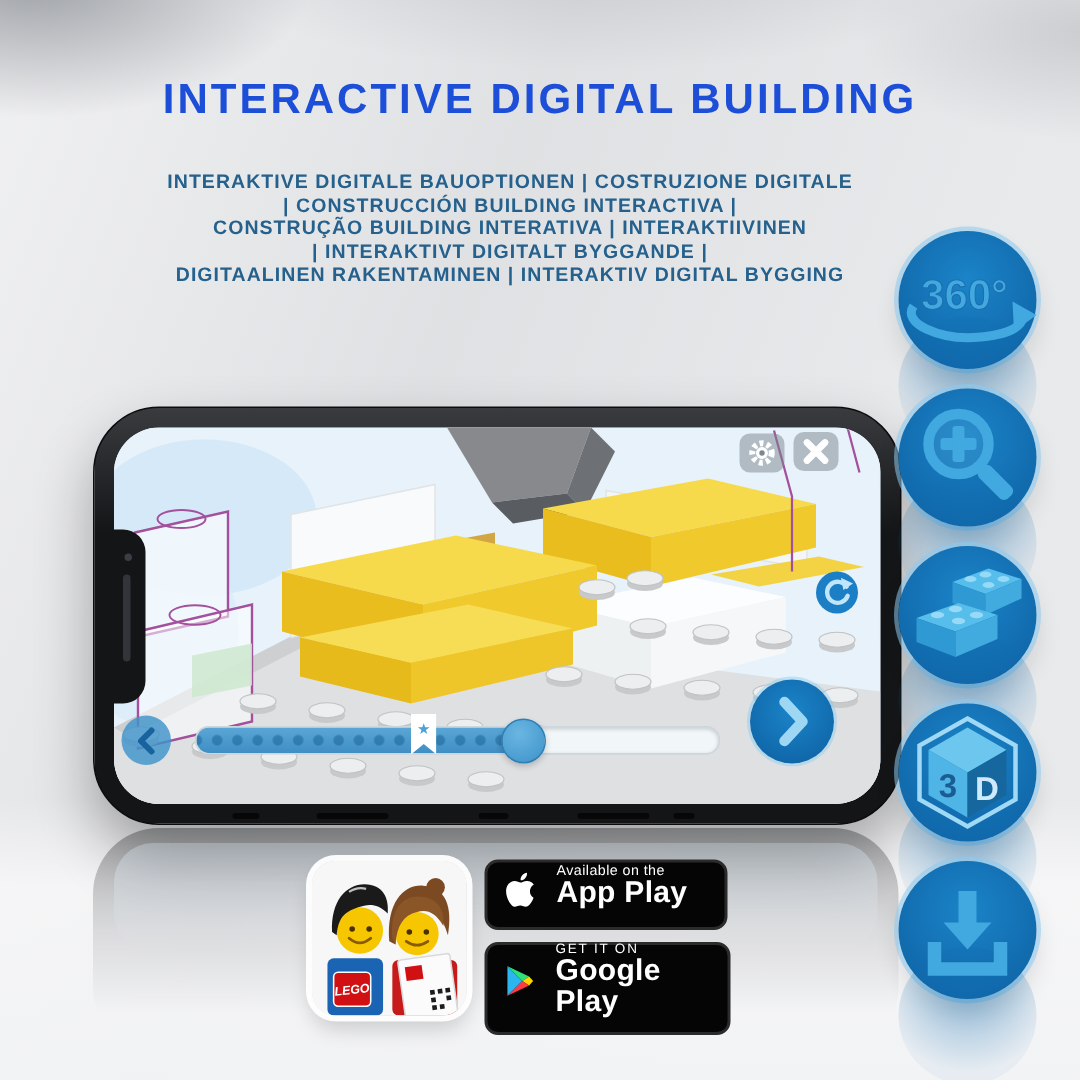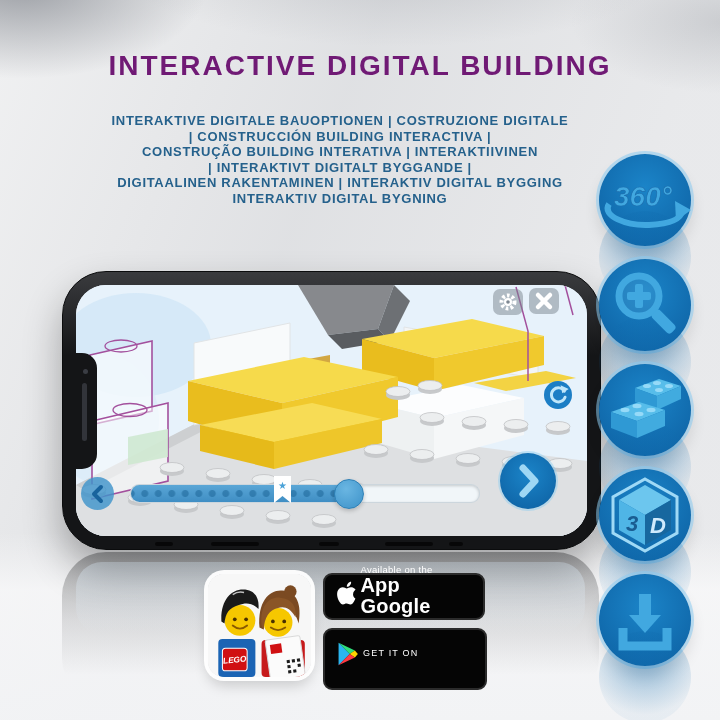--- a/index.html
+++ b/index.html
@@ -12,29 +12,29 @@
     background:
       radial-gradient(300px 150px at 3% -2%, rgba(100,105,114,.6), rgba(100,105,114,0) 62%),
       radial-gradient(480px 150px at 55% -6%, rgba(150,154,161,.38), rgba(150,154,161,0) 60%),
       radial-gradient(260px 120px at 101% 3%, rgba(140,144,151,.32), rgba(140,144,151,0) 60%),
       linear-gradient(112deg, rgba(255,255,255,.45), rgba(213,215,219,.30) 38%, rgba(236,237,239,.55) 72%),
       #e4e5e7;}
   .bg::after{content:"";position:absolute;inset:0;
     background:linear-gradient(180deg, rgba(0,0,0,0) 74%, rgba(250,250,251,.75) 82%, rgba(243,244,246,.9) 100%);}
 
   .title{position:absolute;left:0;top:50px;width:720px;text-align:center;
-    font-size:28px;font-weight:bold;letter-spacing:2px;color:#701a75;}
+    font-size:28px;font-weight:bold;letter-spacing:2px;color:#1d4ed8;}
   .subtitle{position:absolute;left:60px;top:113px;width:560px;text-align:center;
     font-size:13px;font-weight:bold;letter-spacing:.7px;line-height:15.5px;color:#25618c;}
   .subtitle span{display:block;}
 
   
   .rail-icon{position:absolute;left:599px;width:92px;height:92px;border-radius:50%;z-index:6;
     background:radial-gradient(circle at 50% 36%, #1b84c8, #0f66a8 80%);
-    box-shadow:0 0 0 3px rgba(138,203,240,.55), 0 10px 16px rgba(0,0,0,.12);font-style:italic;}
+    box-shadow:0 0 0 3px rgba(138,203,240,.55), 0 10px 16px rgba(0,0,0,.12);}
   .rail-icon::after{content:"";position:absolute;top:57px;left:0;width:92px;height:92px;border-radius:50%;
     background:radial-gradient(circle at 50% 28%, rgba(16,108,175,.45), rgba(16,108,175,.05) 72%);z-index:-1;}
   .r1{top:154px;} .r2{top:259px;} .r3{top:364px;} .r4{top:469px;} .r5{top:574px;}
   .rail-icon svg{position:absolute;inset:0;}
 
   
   .phone-reflection{position:absolute;left:62px;top:552px;width:537px;height:150px;border-radius:44px;
     background:linear-gradient(180deg, rgba(28,29,31,.34), rgba(28,29,31,.12) 45%, rgba(28,29,31,0) 82%);}
   .phone-reflection .screen-glint{position:absolute;left:14px;right:14px;top:10px;height:72px;border-radius:26px;
     background:linear-gradient(180deg, rgba(226,238,248,.55), rgba(226,238,248,0));}
@@ -75,21 +75,21 @@
     clip-path:polygon(0 0,100% 0,100% 100%,50% 74%,0 100%);display:flex;justify-content:center;
     font-size:10px;color:#4aa2d8;padding-top:4px;box-sizing:border-box;z-index:6;}
   .thumb{position:absolute;left:203px;top:-6px;width:28px;height:28px;border-radius:50%;z-index:7;
     background:radial-gradient(circle at 40% 32%,#6ab6e2,#3d92c9);border:1px solid #2e7fb4;
     box-shadow:0 2px 4px rgba(0,0,0,.2);}
 
   
   .lego-icon{position:absolute;left:208px;top:574px;width:103px;height:103px;border-radius:16px;
     background:linear-gradient(180deg,#fdfdfd,#ececec);z-index:6;
     box-shadow:0 0 0 4px rgba(255,255,255,.95), 0 8px 14px rgba(0,0,0,.18);overflow:hidden;}
-  .badge{position:absolute;left:323px;display:flex;align-items:center;gap:3px;z-index:6;
+  .badge{position:absolute;left:323px;display:flex;align-items:center;gap:13px;z-index:6;
     background:#050505;border:2px solid #2b2b2b;border-radius:9px;color:#fff;
     padding:0 10px 11px 11px;box-sizing:border-box;}
   .badge.appstore{top:573px;width:162px;height:47px;}
   .badge.gplay{top:628px;width:164px;height:62px;}
   .badge .lines{display:flex;flex-direction:column;line-height:1.05;}
   .badge .l1{font-size:9.5px;letter-spacing:.3px;}
   .badge.gplay .l1{letter-spacing:1.2px;font-size:9px;}
   .badge .l2{font-size:20px;font-weight:bold;letter-spacing:.2px;}
 </style>
 </head>
@@ -99,21 +99,20 @@
   <div class="bg"></div>
 
   <div class="title">INTERACTIVE DIGITAL BUILDING</div>
 
   <div class="subtitle">
     <span>INTERAKTIVE DIGITALE BAUOPTIONEN | COSTRUZIONE DIGITALE</span>
     <span>| CONSTRUCCIÓN BUILDING INTERACTIVA |</span>
     <span>CONSTRUÇÃO BUILDING INTERATIVA | INTERAKTIIVINEN</span>
     <span>| INTERAKTIVT DIGITALT BYGGANDE |</span>
     <span>DIGITAALINEN RAKENTAMINEN | INTERAKTIV DIGITAL BYGGING</span>
-    <span>INTERAKTIV DIGITAL BYGNING</span>
   </div>
 
   <div class="phone-reflection">
     <div class="screen-glint"></div>
   </div>
 
   <div class="phone">
     <div class="port p1"></div>
     <div class="port p2"></div>
     <div class="port p3"></div>
@@ -336,28 +335,29 @@
 
   <div class="badge appstore">
     <svg width="22" height="27" viewBox="0 0 20 26">
       <g fill="#fff" transform="translate(0.5,1)">
         <path d="M16.4,15.4c0-3,2.5-4.5,2.6-4.6c-1.4-2.1-3.6-2.3-4.4-2.4c-1.9-0.2-3.6,1.1-4.6,1.1c-0.9,0-2.4-1.1-3.9-1.1C4.1,8.5,2.2,9.6,1.2,11.4c-2,3.5-0.5,8.7,1.4,11.5c1,1.4,2.1,2.9,3.6,2.9c1.4-0.1,2-0.9,3.7-0.9c1.7,0,2.2,0.9,3.8,0.9c1.6,0,2.6-1.4,3.5-2.8c1.1-1.6,1.6-3.2,1.6-3.3C18.8,19.6,16.4,18.6,16.4,15.4z" transform="scale(0.95)"></path>
         <path d="M13.3,6.3c0.8-0.9,1.3-2.2,1.1-3.5c-1.1,0-2.4,0.7-3.2,1.7c-0.7,0.8-1.3,2.1-1.1,3.4C11.3,8,12.5,7.3,13.3,6.3z" transform="scale(0.95)"></path>
       </g>
     </svg>
     <div class="lines">
       <span class="l1">Available on the</span>
-      <span class="l2">App Google</span>
+      <span class="l2">App Play</span>
     </div>
   </div>
 
   <div class="badge gplay">
     <svg width="24" height="28" viewBox="0 0 28 28">
       <polygon points="3,1 22,10 16,14" fill="#2fe07b"></polygon>
       <polygon points="3,1 16,14 3,27" fill="#2bb6f0"></polygon>
       <polygon points="22,10 25.5,14 22,18 16,14" fill="#ffd400"></polygon>
       <polygon points="16,14 22,18 3,27" fill="#ff3a44"></polygon>
     </svg>
     <div class="lines">
       <span class="l1">GET IT ON</span>
+      <span class="l2">Google Play</span>
     </div>
   </div>
 </div>
 
 </body></html>

